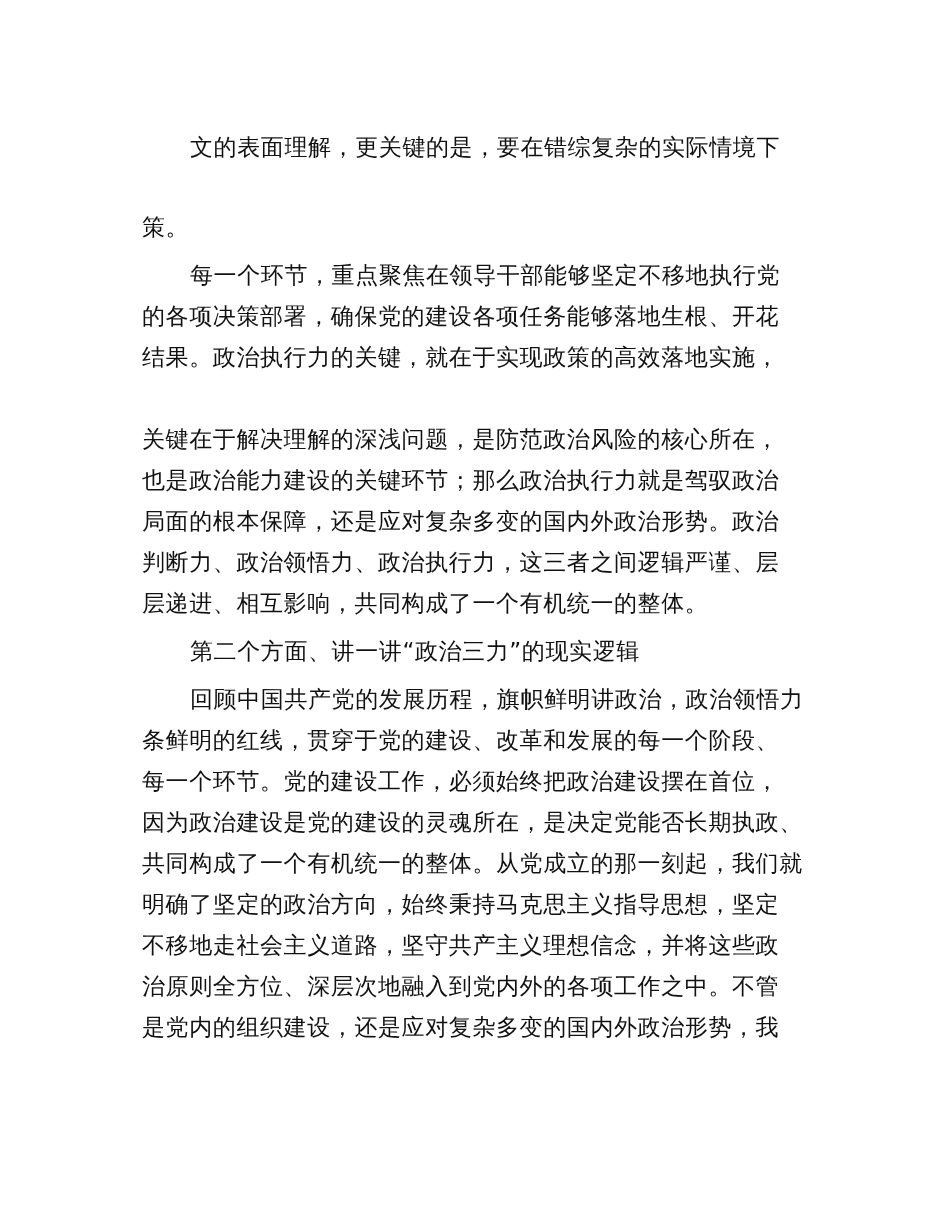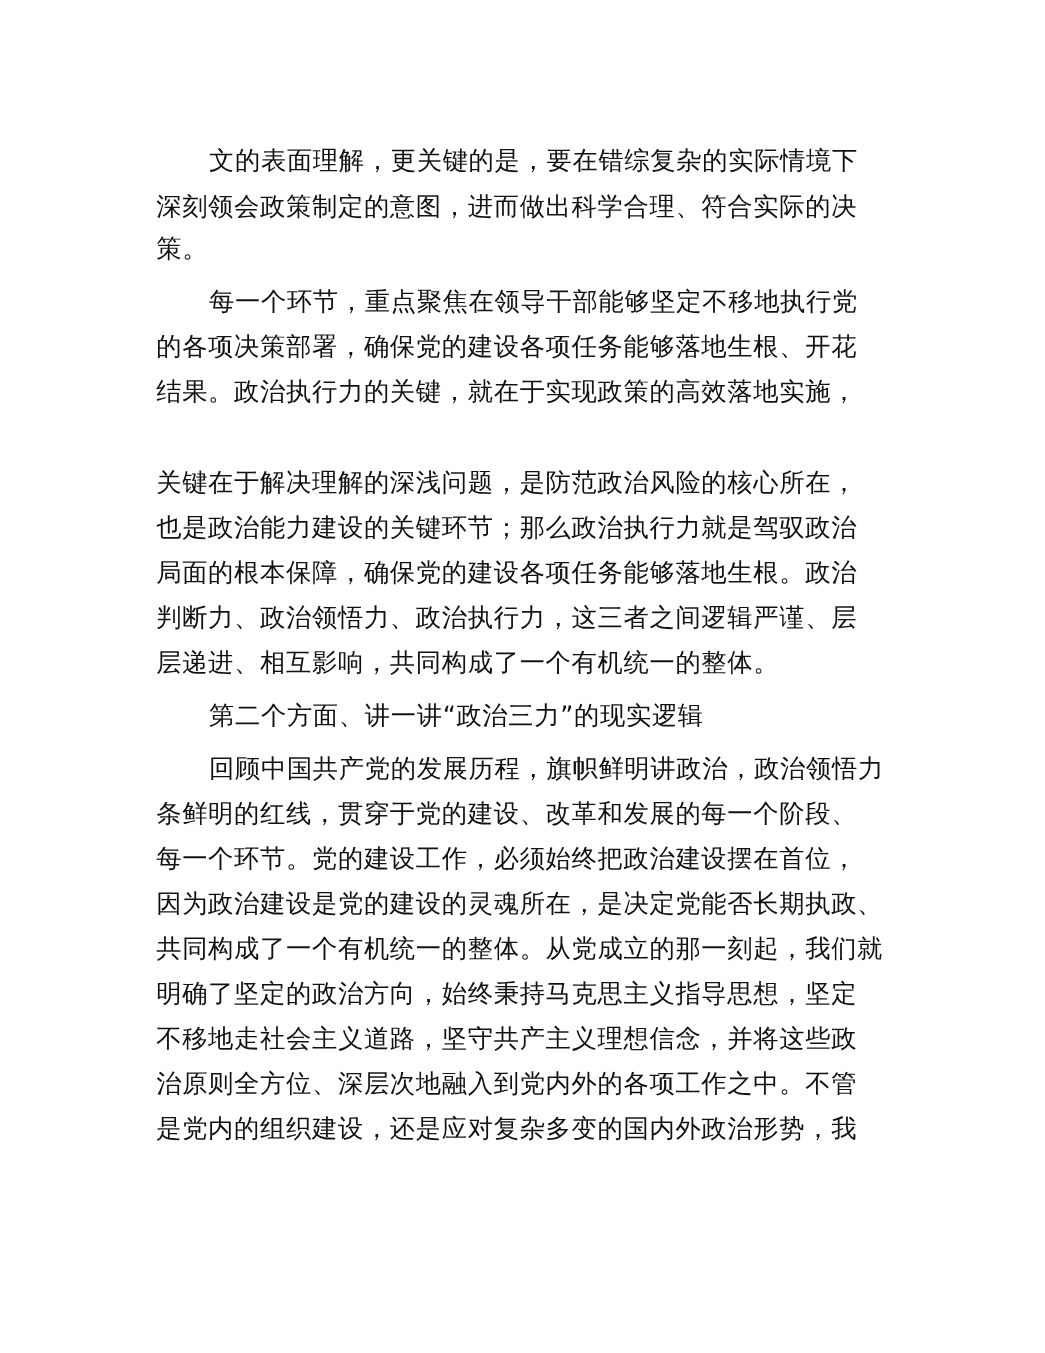--- a/index.html
+++ b/index.html
@@ -9,29 +9,28 @@
   .line { position: absolute; left: 142px; width: 670px; font-size: 23px; line-height: 30px;
           white-space: nowrap; letter-spacing: 0.6px; }
   .indent { left: 190px; }
 </style>
 </head>
 <body>
 
 <div class="page">
 
   <div class="line indent" style="top:132px">文的表面理解，更关键的是，要在错综复杂的实际情境下</div>
-  <div class="line" style="top:173px">深刻领会政策制定的意图，进而做出科学合理、符合实际的决</div>
   <div class="line" style="top:212px">策。</div>
 
   <div class="line indent" style="top:260px">每一个环节，重点聚焦在领导干部能够坚定不移地执行党</div>
   <div class="line" style="top:301px">的各项决策部署，确保党的建设各项任务能够落地生根、开花</div>
   <div class="line" style="top:342px">结果。政治执行力的关键，就在于实现政策的高效落地实施，</div>
   <div class="line" style="top:424px">关键在于解决理解的深浅问题，是防范政治风险的核心所在，</div>
   <div class="line" style="top:465px">也是政治能力建设的关键环节；那么政治执行力就是驾驭政治</div>
-  <div class="line" style="top:506px">局面的根本保障，确保党的建设各项任务能够落地生根。政治</div>
+  <div class="line" style="top:506px">局面的根本保障，还是应对复杂多变的国内外政治形势。政治</div>
   <div class="line" style="top:547px">判断力、政治领悟力、政治执行力，这三者之间逻辑严谨、层</div>
   <div class="line" style="top:588px">层递进、相互影响，共同构成了一个有机统一的整体。</div>
 
   <div class="line indent" style="top:636px">第二个方面、讲一讲“政治三力”的现实逻辑</div>
 
   <div class="line indent" style="top:684px">回顾中国共产党的发展历程，旗帜鲜明讲政治，政治领悟力</div>
   <div class="line" style="top:725px">条鲜明的红线，贯穿于党的建设、改革和发展的每一个阶段、</div>
   <div class="line" style="top:766px">每一个环节。党的建设工作，必须始终把政治建设摆在首位，</div>
   <div class="line" style="top:807px">因为政治建设是党的建设的灵魂所在，是决定党能否长期执政、</div>
   <div class="line" style="top:848px">共同构成了一个有机统一的整体。从党成立的那一刻起，我们就</div>

